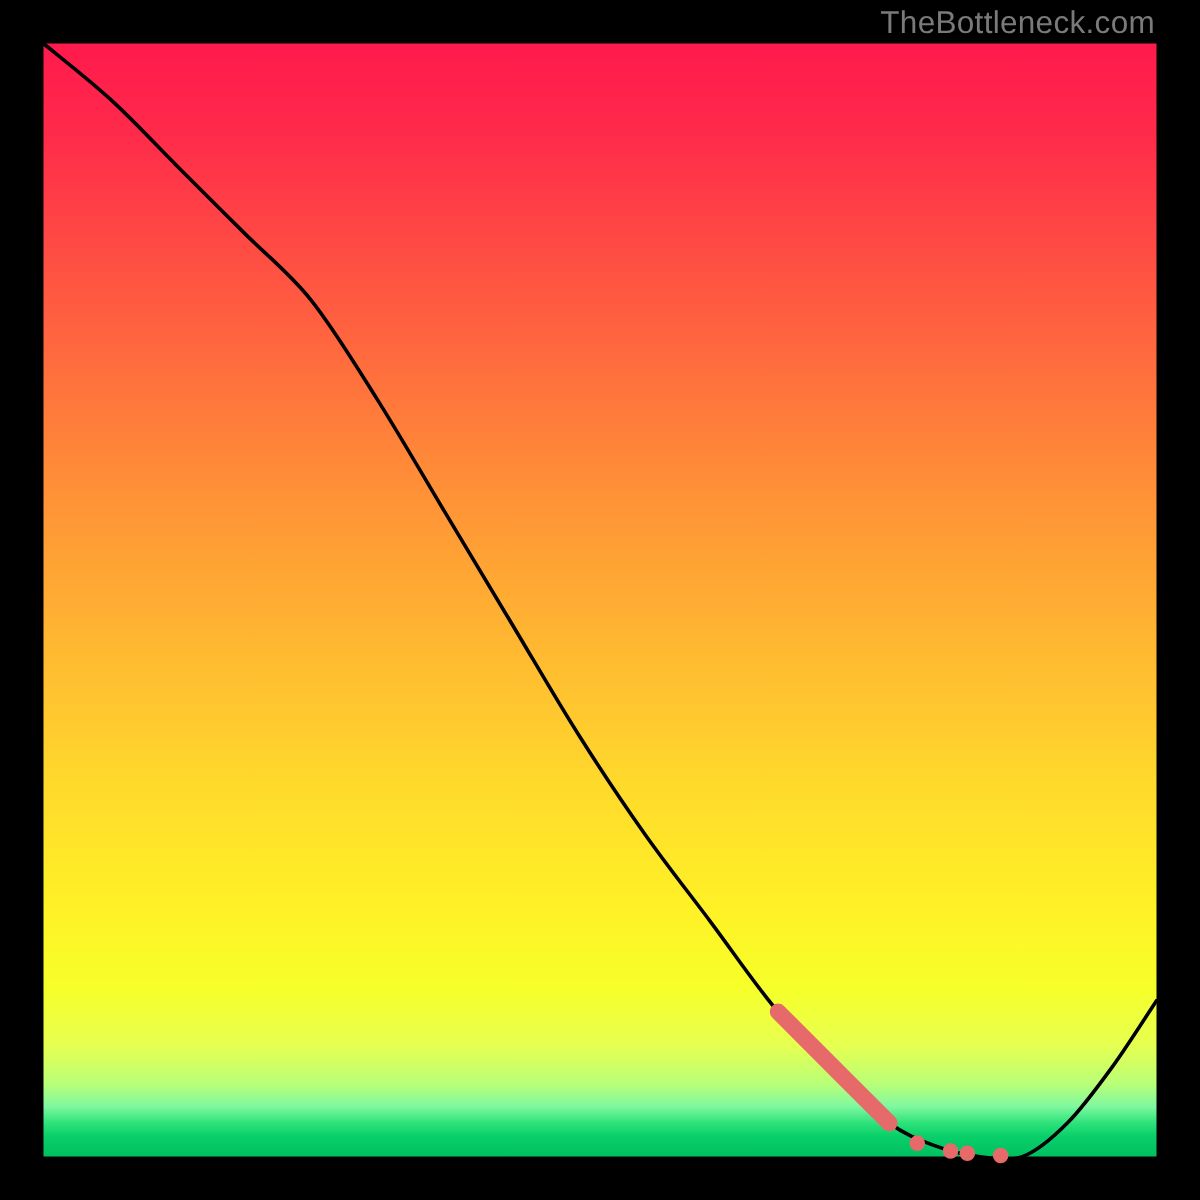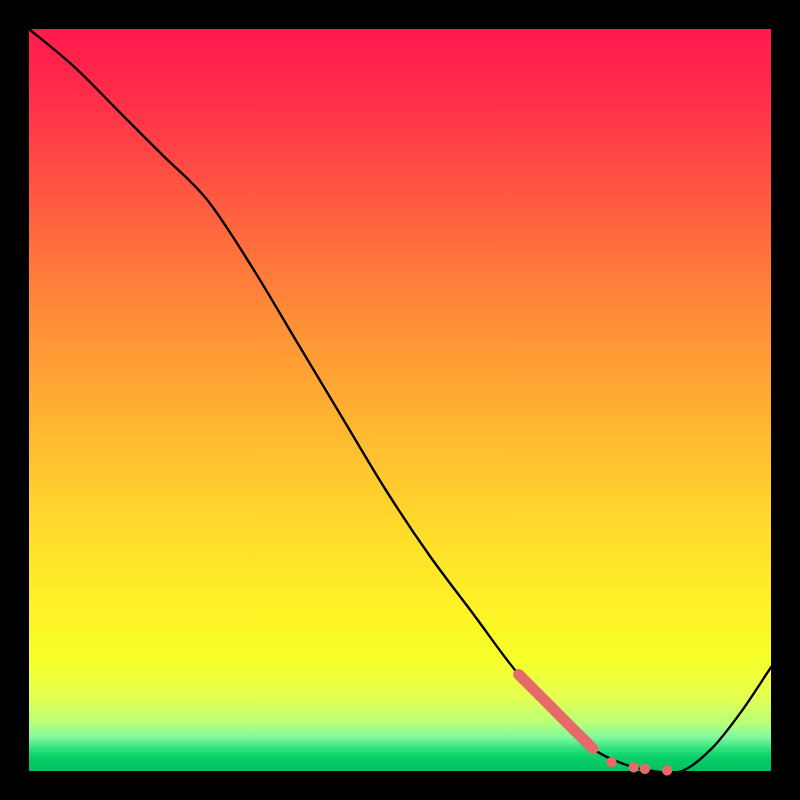--- a/index.html
+++ b/index.html
@@ -61,20 +61,21 @@
     left: 0;
     width: 742px;
     height: 742px;
     overflow: visible;
   }
 </style>
 </head>
 <body>
 
 <div class="frame">
+  <div class="watermark">TheBottleneck.com</div>
   <div class="plot">
     <svg class="curve" viewBox="0 0 742 742">
       <path id="curve-path" fill="none" stroke-width="2.4" stroke-linecap="round" stroke-linejoin="round" d="M0.0 0.0 C7.4 6.2, 29.7 23.5, 44.5 37.1 C59.4 50.7, 74.2 66.8, 89.0 81.6 C103.9 96.5, 118.7 111.3, 133.6 126.1 C148.4 141.0, 163.2 152.1, 178.1 170.7 C192.9 189.2, 207.8 213.9, 222.6 237.4 C237.4 260.9, 252.3 286.9, 267.1 311.6 C282.0 336.4, 296.8 361.1, 311.6 385.8 C326.5 410.6, 341.3 436.5, 356.2 460.0 C371.0 483.5, 385.8 505.8, 400.7 526.8 C415.5 547.8, 430.4 566.4, 445.2 586.2 C460.0 606.0, 474.9 628.2, 489.7 645.5 C504.6 662.9, 521.9 677.7, 534.2 690.1 C546.6 702.4, 554.0 712.3, 563.9 719.7 C573.8 727.2, 583.7 730.9, 593.6 734.6 C603.5 738.3, 613.4 740.8, 623.3 742.0 C633.2 743.2, 643.1 745.7, 653.0 742.0 C662.9 738.3, 672.7 729.6, 682.6 719.7 C692.5 709.8, 702.4 696.2, 712.3 682.6 C722.2 669.0, 737.1 645.5, 742.0 638.1" stroke="#000000"></path>
       <path id="highlight-seg" fill="none" stroke-width="11" stroke-linecap="round" d="M489.7 645.5 L504.6 660.4 L519.4 675.2 L534.2 690.1 L549.1 704.9 L563.9 719.7" stroke="#e76a6a"></path>
       <g id="highlight-dots">
           <circle cx="582.5" cy="733.1" r="5.2" fill="#e76a6a"></circle>
           <circle cx="604.7" cy="738.3" r="5.2" fill="#e76a6a"></circle>
           <circle cx="615.9" cy="739.8" r="5.2" fill="#e76a6a"></circle>
           <circle cx="638.1" cy="741.3" r="5.2" fill="#e76a6a"></circle>
         </g>

